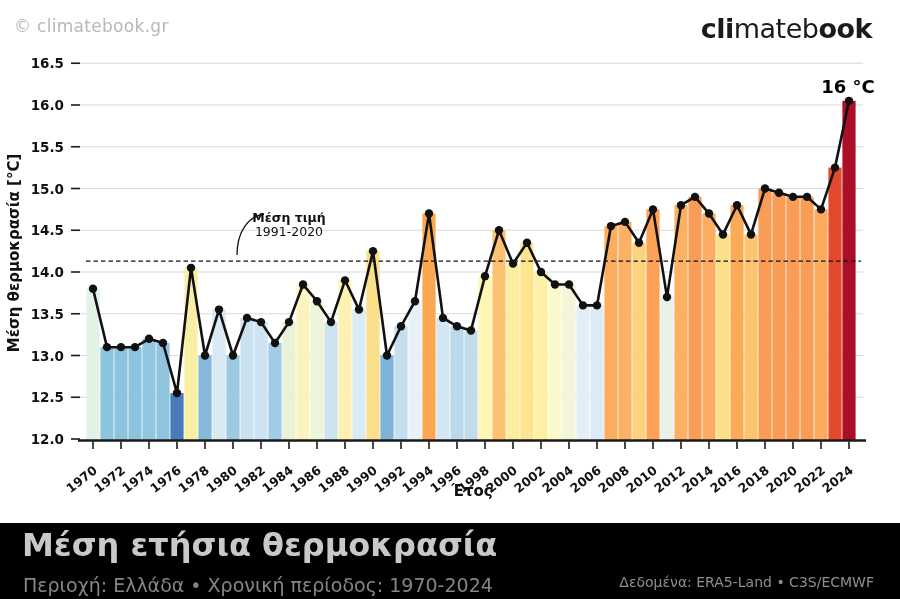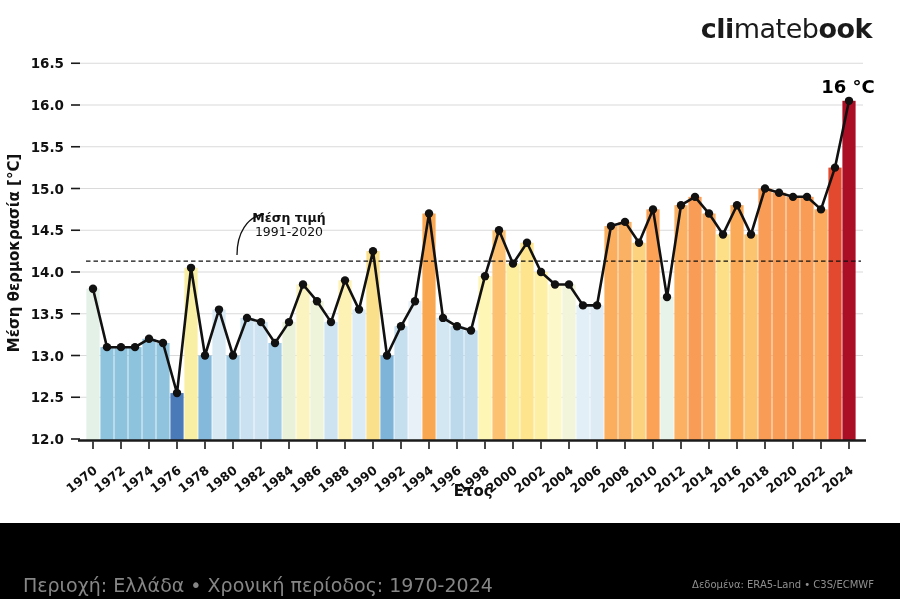--- a/index.html
+++ b/index.html
@@ -9,27 +9,28 @@
   .copyright{position:absolute;left:14px;top:16px;font-size:17px;color:#b7b7b7;letter-spacing:.3px;}
   .logo{position:absolute;right:28px;top:13px;font-size:27px;color:#1a1a1a;letter-spacing:-0.5px;}
   .logo .lt{font-weight:700;}
   .logo .bd{font-weight:400;}
   
   #chart-svg{position:absolute;left:0;top:0;}
   
   .footer{position:absolute;left:0;top:523px;width:900px;height:76px;background:#000000;}
   .footer .title{position:absolute;left:22px;top:3px;font-size:32px;font-weight:bold;color:#c9c9c9;white-space:nowrap;}
   .footer .subtitle{position:absolute;left:23px;top:43px;font-size:19px;color:#868686;white-space:nowrap;margin-top:8px;}
-  .footer .credit{position:absolute;right:26px;bottom:9px;font-size:10px;color:#8f8f8f;white-space:nowrap;}
+  .footer .credit{position:absolute;right:26px;bottom:9px;font-size:14px;color:#8f8f8f;white-space:nowrap;}
 </style>
 </head>
 <body>
 
 <div id="stage">
 
+  <div class="copyright">© climatebook.gr</div>
 
   <div class="logo"><span class="lt">cli</span><span class="bd">mateb</span><span class="lt">ook</span></div>
 
   <svg id="chart-svg" width="900" height="523" viewBox="0 0 900 523" xmlns="http://www.w3.org/2000/svg">
       <line x1="80" y1="397.25" x2="863" y2="397.25" stroke="#dadada" stroke-width="1.1"></line>
       <line x1="80" y1="355.5" x2="863" y2="355.5" stroke="#dadada" stroke-width="1.1"></line>
       <line x1="80" y1="313.75" x2="863" y2="313.75" stroke="#dadada" stroke-width="1.1"></line>
       <line x1="80" y1="272" x2="863" y2="272" stroke="#dadada" stroke-width="1.1"></line>
       <line x1="80" y1="230.25" x2="863" y2="230.25" stroke="#dadada" stroke-width="1.1"></line>
       <line x1="80" y1="188.5" x2="863" y2="188.5" stroke="#dadada" stroke-width="1.1"></line>
@@ -227,16 +228,17 @@
       <text transform="translate(798,472) rotate(-38)" text-anchor="end" font-size="12.5" font-weight="bold" fill="#111">2020</text>
       <line x1="821" y1="441.5" x2="821" y2="449" stroke="#1a1a1a" stroke-width="1.6"></line>
       <text transform="translate(826,472) rotate(-38)" text-anchor="end" font-size="12.5" font-weight="bold" fill="#111">2022</text>
       <line x1="849" y1="441.5" x2="849" y2="449" stroke="#1a1a1a" stroke-width="1.6"></line>
       <text transform="translate(854,472) rotate(-38)" text-anchor="end" font-size="12.5" font-weight="bold" fill="#111">2024</text>
       <text transform="translate(19,253) rotate(-90)" text-anchor="middle" font-size="15" font-weight="bold" fill="#111">Μέση θερμοκρασία [°C]</text>
       <text x="472" y="496" text-anchor="middle" font-size="15" font-weight="bold" fill="#111">Έτος</text>
     </svg>
 
   <div class="footer">
+    <div class="title">Μέση ετήσια θερμοκρασία</div>
     <div class="subtitle">Περιοχή: Ελλάδα • Χρονική περίοδος: 1970-2024</div>
     <div class="credit">Δεδομένα: ERA5-Land • C3S/ECMWF</div>
   </div>
 </div>
 
 </body></html>

